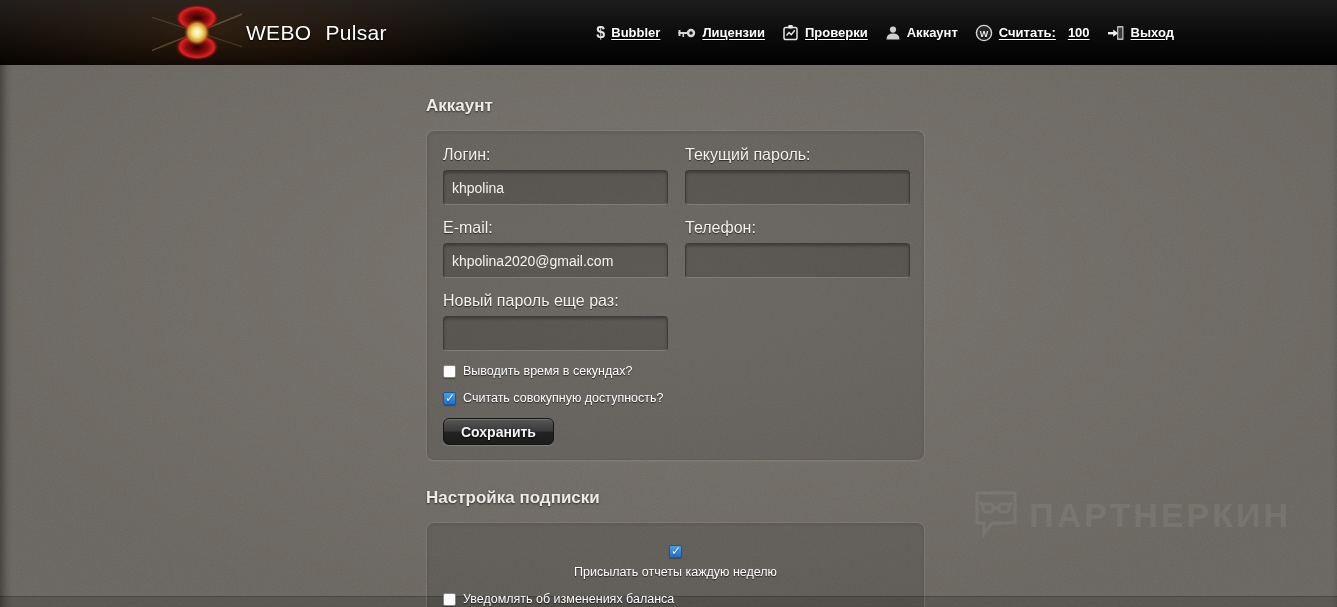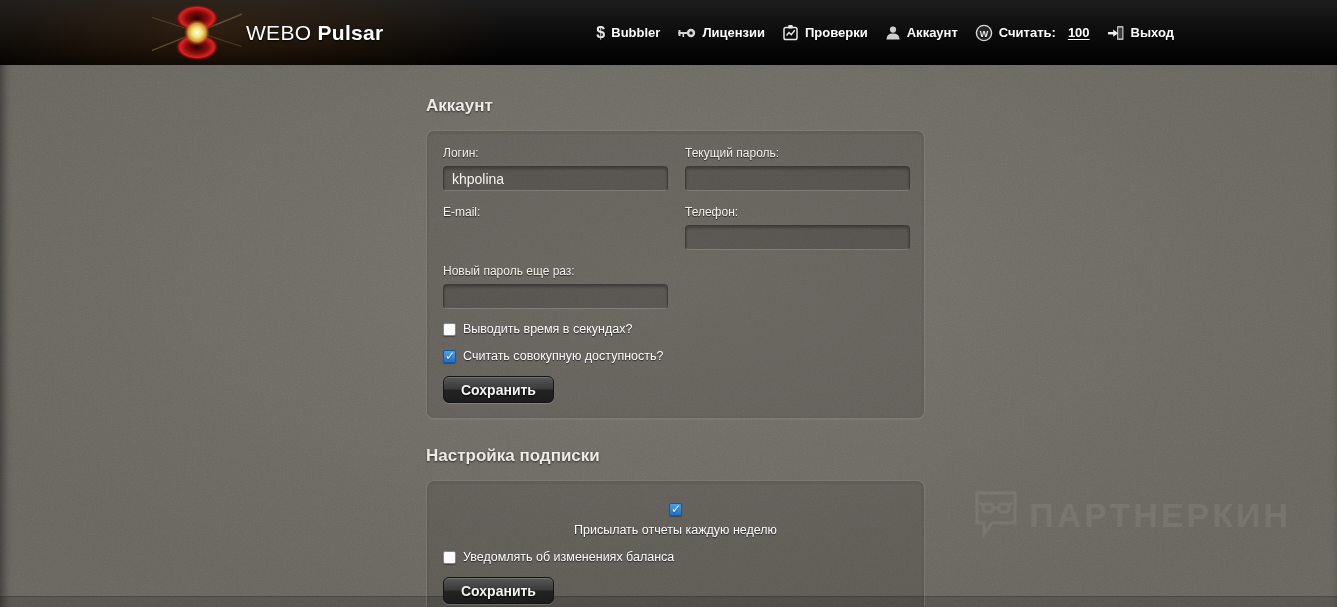--- a/index.html
+++ b/index.html
@@ -14,39 +14,39 @@
   .bottom-band { position:absolute; left:0; right:0; bottom:0; height:11px; background:rgba(0,0,0,.16);
     border-top:1px solid rgba(0,0,0,.18); }
 
   
   header { position:relative; height:65px; display:flex; align-items:center; z-index:5;
     background:
       radial-gradient(ellipse 430px 95px at 215px 32px, rgba(130,75,25,.28), rgba(0,0,0,0) 70%),
       linear-gradient(180deg,#1d1d1d 0%, #0b0b0b 55%, #000 100%); }
   .logo { display:flex; align-items:center; margin-left:152px; }
   .logo-text { color:#fff; font-size:21px; letter-spacing:.3px; margin-left:4px; text-shadow:0 1px 2px #000; }
-  .logo-text b { font-weight:bold; }
+  .logo-text b { font-weight:normal;margin-left:8px; }
 
   nav { margin-left:auto; margin-right:163px; display:flex; align-items:center; gap:17px; }
   .nav-item { display:flex; align-items:center; gap:6px; color:#fff; font-size:13px; font-weight:bold;
     cursor:pointer; text-shadow:0 1px 1px #000; white-space:nowrap; }
-  .nav-item .lbl { text-underline-offset:2px; }
+  .nav-item .lbl { text-decoration:underline; text-underline-offset:2px; }
   .nav-item.no-underline .lbl { text-decoration:none; }
   .nav-item .val { text-decoration:underline; text-underline-offset:2px; margin-left:6px; }
   .dollar-glyph { font-size:16px; font-weight:bold; color:#e8e8e8; line-height:16px; }
 
   
   main { position:relative; z-index:2; margin-left:426px; width:499px; padding-top:31px; }
   h2 { color:#edebe6; font-size:17px; font-weight:bold; text-shadow:0 1px 2px rgba(0,0,0,.6); margin-bottom:14px; }
   .panel { background:rgba(0,0,0,.10); border:1px solid rgba(185,180,168,.28); border-radius:8px;
     box-shadow:inset 0 1px 4px rgba(0,0,0,.14), 0 1px 0 rgba(255,255,255,.05); padding:15px 16px; }
 
   .fields-grid { display:grid; grid-template-columns:225px 225px; column-gap:17px; row-gap:14px; }
-  .field label { display:block; color:#f4f2ec; font-size:12px; margin-bottom:6px; text-shadow:0 1px 1px rgba(0,0,0,.65); }
-  .field input { display:block; width:100%; height:25px; border-radius:4px; padding:4px 8px;
+  .field label { display:block; color:#f4f2ec; font-size:16px; margin-bottom:6px; text-shadow:0 1px 1px rgba(0,0,0,.65); }
+  .field input { display:block; width:100%; height:35px; border-radius:4px; padding:4px 8px;
     background:rgba(0,0,0,.15); color:#f3f1ea; font-size:14px; font-family:"Liberation Sans",sans-serif;
     border:1px solid rgba(0,0,0,.32); border-bottom-color:rgba(255,255,255,.22);
     box-shadow:inset 0 2px 3px rgba(0,0,0,.30); outline:none; }
 
   .checkbox-row { display:flex; align-items:center; gap:7px; margin-top:13px; cursor:pointer;text-align:right; }
   .checkbox-row:first-of-type { margin-top:17px;flex-direction:column; }
   .panel.subscription .checkbox-row:first-of-type { margin-top:7px; }
   .checkbox { width:13px; height:13px; flex:0 0 13px; border-radius:2px; background:#fdfdfd;
     border:1px solid #8a877f; box-shadow:0 1px 1px rgba(0,0,0,.3); position:relative; }
   .checkbox[data-checked="true"] { background:linear-gradient(180deg,#4da0e8,#1f6fce);
@@ -167,20 +167,21 @@
         <div class="field">
           <label>Логин:</label>
           <input type="text" value="khpolina" style="">
         </div>
         <div class="field">
           <label>Текущий пароль:</label>
           <input type="password" value="" style="">
         </div>
         <div class="field">
           <label>E-mail:</label>
+          <input type="text" value="khpolina2020@gmail.com" style="">
         </div>
         <div class="field">
           <label>Телефон:</label>
           <input type="text" value="" style="">
         </div>
         <div class="field">
           <label>Новый пароль еще раз:</label>
           <input type="password" value="" style="">
         </div>
       </div>

